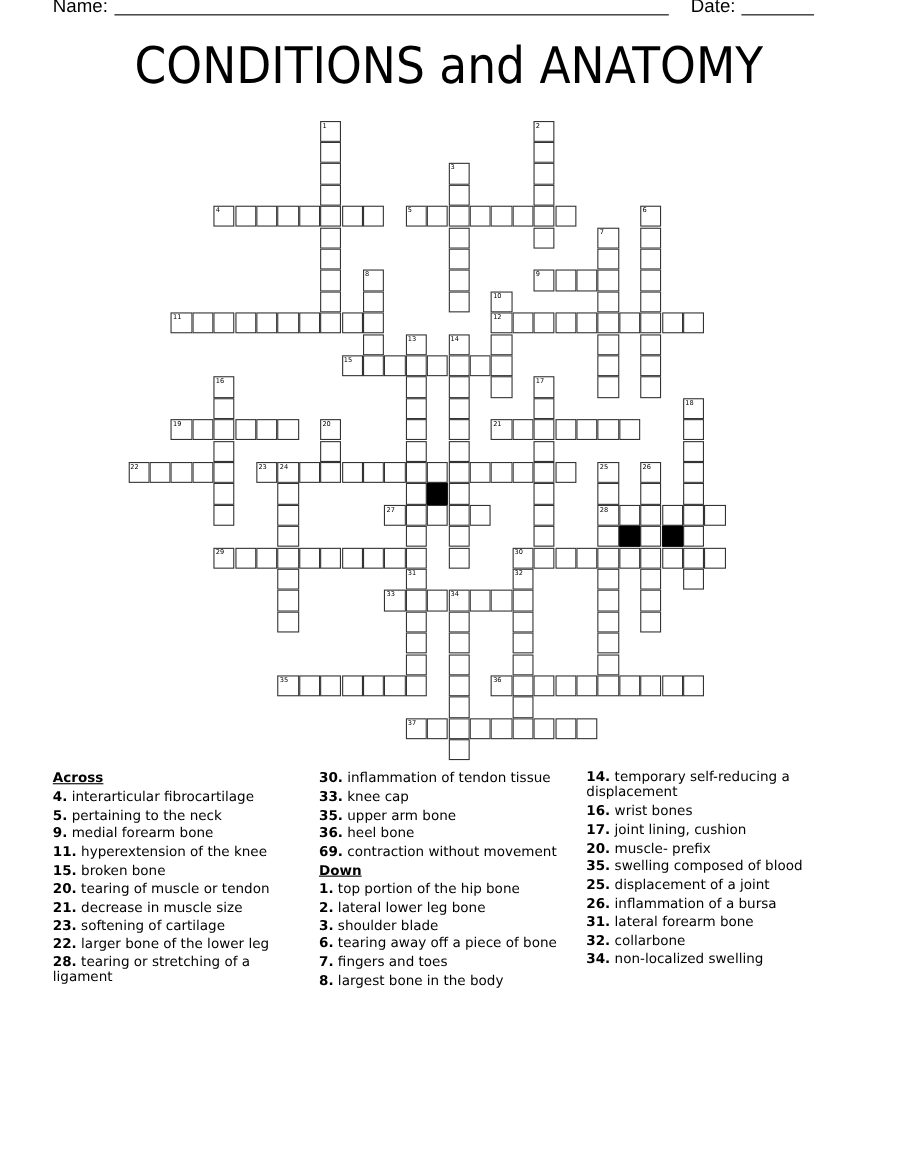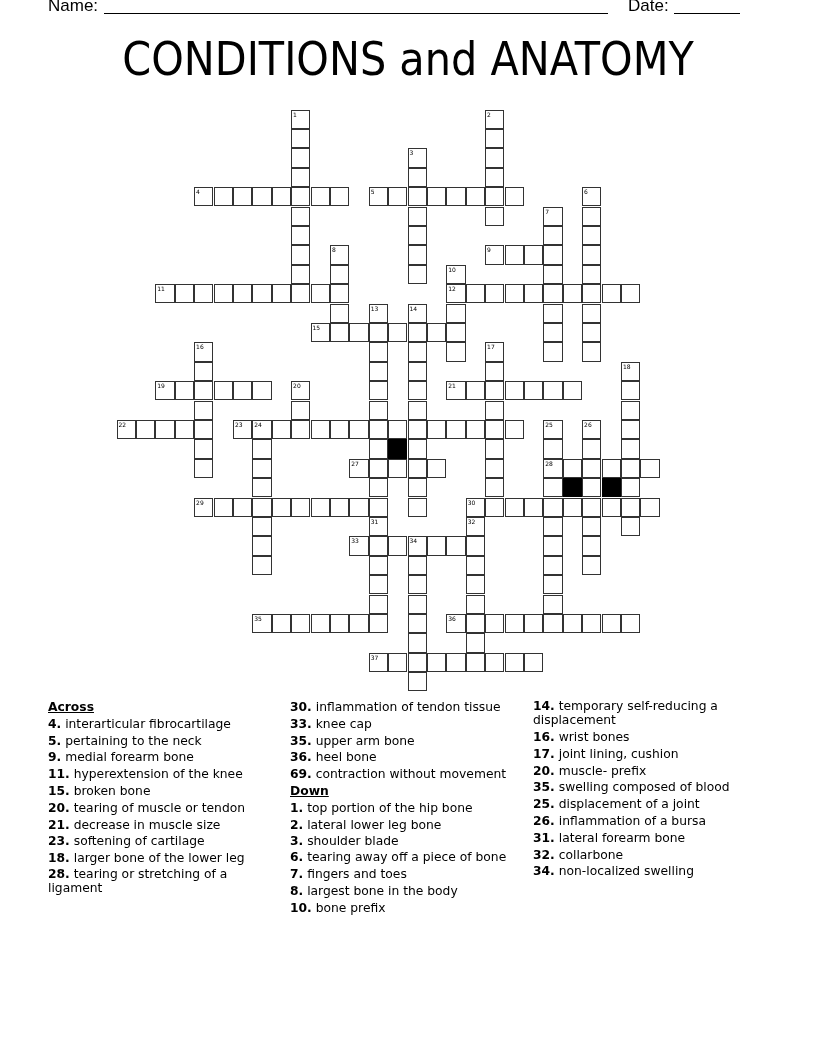--- a/index.html
+++ b/index.html
@@ -371,38 +371,37 @@
 <div class="clues col1">
   <div class="heading">Across</div>
   <div class="clue"><b>4.</b> <span>interarticular fibrocartilage</span></div>
   <div class="clue"><b>5.</b> <span>pertaining to the neck</span></div>
   <div class="clue"><b>9.</b> <span>medial forearm bone</span></div>
   <div class="clue"><b>11.</b> <span>hyperextension of the knee</span></div>
   <div class="clue"><b>15.</b> <span>broken bone</span></div>
   <div class="clue"><b>20.</b> <span>tearing of muscle or tendon</span></div>
   <div class="clue"><b>21.</b> <span>decrease in muscle size</span></div>
   <div class="clue"><b>23.</b> <span>softening of cartilage</span></div>
-  <div class="clue"><b>18.</b> <span>larger bone of the lower leg</span></div>
+  <div class="clue"><b>22.</b> <span>larger bone of the lower leg</span></div>
   <div class="clue" style="line-height:14px;"><b>28.</b> <span>tearing or stretching of a ligament</span></div>
 </div>
 
 <div class="clues col2">
   <div class="clue"><b>30.</b> <span>inflammation of tendon tissue</span></div>
   <div class="clue"><b>33.</b> <span>knee cap</span></div>
   <div class="clue"><b>35.</b> <span>upper arm bone</span></div>
   <div class="clue"><b>36.</b> <span>heel bone</span></div>
   <div class="clue"><b>69.</b> <span>contraction without movement</span></div>
   <div class="heading">Down</div>
   <div class="clue"><b>1.</b> <span>top portion of the hip bone</span></div>
   <div class="clue"><b>2.</b> <span>lateral lower leg bone</span></div>
   <div class="clue"><b>3.</b> <span>shoulder blade</span></div>
   <div class="clue" style="line-height:14px;margin-bottom:2px;"><b>6.</b> <span>tearing away off a piece of bone</span></div>
   <div class="clue"><b>7.</b> <span>fingers and toes</span></div>
   <div class="clue"><b>8.</b> <span>largest bone in the body</span></div>
-  <div class="clue"><b>10.</b> <span>bone prefix</span></div>
 </div>
 
 <div class="clues col3">
   <div class="clue" style="line-height:14px;margin-bottom:2px;"><b>14.</b> <span>temporary self-reducing a displacement</span></div>
   <div class="clue"><b>16.</b> <span>wrist bones</span></div>
   <div class="clue"><b>17.</b> <span>joint lining, cushion</span></div>
   <div class="clue"><b>20.</b> <span>muscle- prefix</span></div>
   <div class="clue"><b>35.</b> <span>swelling composed of blood</span></div>
   <div class="clue"><b>25.</b> <span>displacement of a joint</span></div>
   <div class="clue"><b>26.</b> <span>inflammation of a bursa</span></div>

